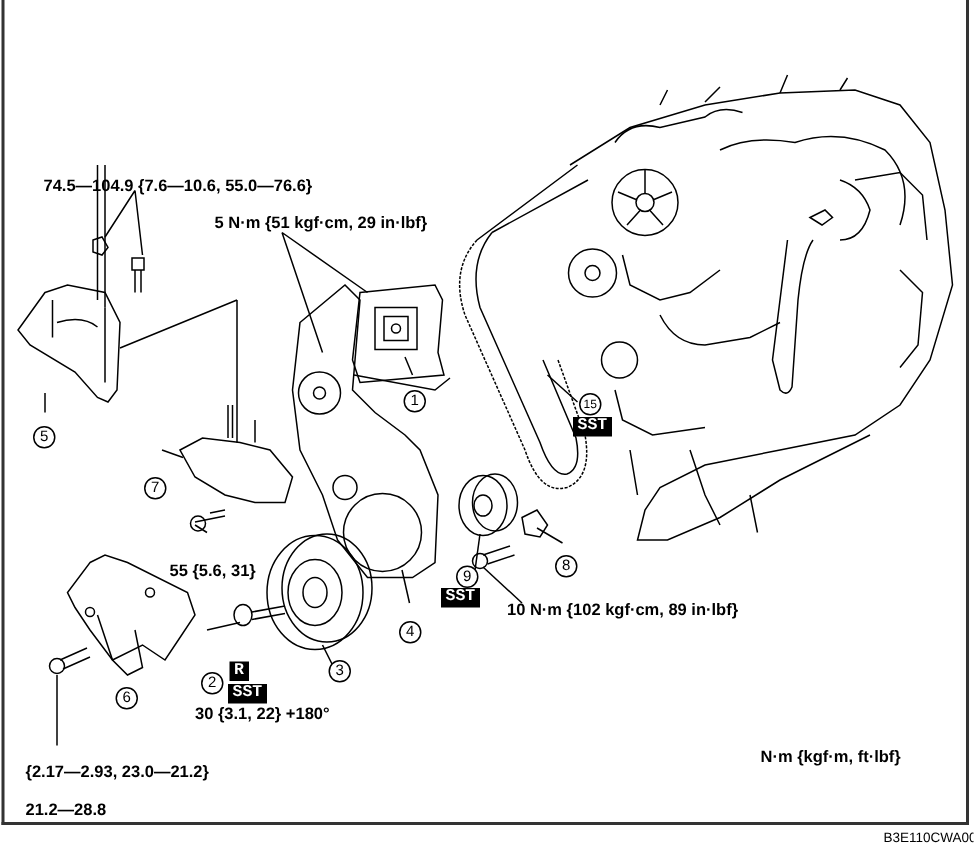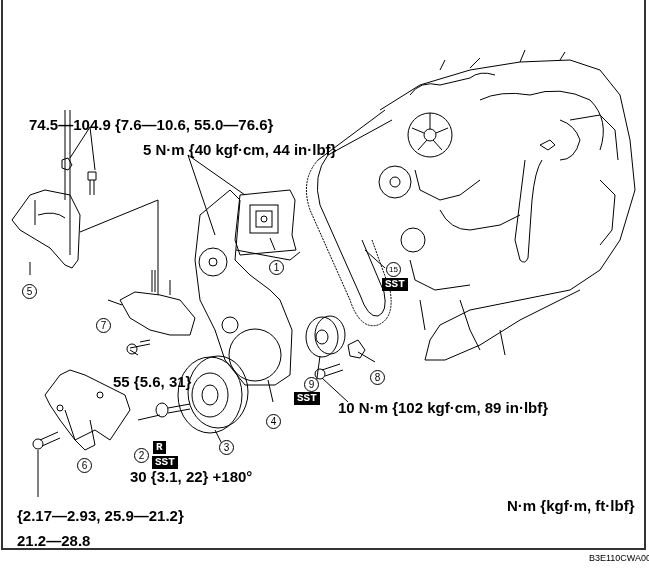--- a/index.html
+++ b/index.html
@@ -1,19 +1,19 @@
 <!DOCTYPE html>
 <html><head>
 <meta charset="utf-8">
 <style>
   html, body { margin:0; padding:0; background:#ffffff; }
   body { width:649px; height:571px; position:relative; overflow:hidden; font-family:"Liberation Sans", sans-serif; color:#000; }
   .frame { position:absolute; left:1px; top:0; width:645px; height:550px; border-left:2px solid #333; border-right:2px solid #333; border-bottom:2px solid #333; box-sizing:border-box; }
   svg.art { position:absolute; left:0; top:0; }
-  .lbl { position:absolute; font-size:15px; font-weight:bold; white-space:nowrap; line-height:11px; }
+  .lbl { position:absolute; font-size:11px; font-weight:bold; white-space:nowrap; line-height:11px; }
   .code { position:absolute; font-size:9px; white-space:nowrap; }
   .callout { position:absolute; width:13px; height:13px; border:1px solid #000; border-radius:50%; font-size:10px; line-height:13px; text-align:center; background:#fff; box-sizing:content-box; }
   .badge { position:absolute; background:#000; color:#fff; font-weight:bold; font-size:11px; line-height:13px; padding:0 3px;font-family:Liberation Mono, monospace; }
 </style>
 </head>
 <body>
 
 <div class="frame"></div>
 
 <svg class="art" width="649" height="571" viewBox="0 0 649 571" fill="none" stroke="#000" stroke-width="1">
@@ -129,26 +129,26 @@
     <path d="M316 385 L320 356"></path>
     <path d="M375 362 L358 352"></path>
     <path d="M385 268 L365 250"></path>
     <path d="M348 402 L322 378"></path>
     <path d="M38 497 L38 450"></path>
     <path d="M158 200 L158 295 M158 200 L80 232"></path>
   </g>
 </svg>
 
 <div class="lbl" style="left:29px;top:119px;">74.5—104.9 {7.6—10.6, 55.0—76.6}</div>
-<div class="lbl" style="left:143px;top:144px;">5 N·m {40 kgf·cm, 44 in·lbf}</div>
+<div class="lbl" style="left:143px;top:144px;">5 N·m {51 kgf·cm, 29 in·lbf}</div>
 <div class="lbl" style="left:113px;top:376px;">55 {5.6, 31}</div>
 <div class="lbl" style="left:338px;top:402px;">10 N·m {102 kgf·cm, 89 in·lbf}</div>
 <div class="lbl" style="left:130px;top:471px;">30 {3.1, 22} +180°</div>
 <div class="lbl" style="left:17px;top:498px;margin-top:37px;">21.2—28.8</div>
-<div class="lbl" style="left:17px;top:510px;">{2.17—2.93, 25.9—21.2}</div>
+<div class="lbl" style="left:17px;top:510px;">{2.17—2.93, 23.0—21.2}</div>
 
 <div class="lbl" style="left:507px;top:500px;">N·m {kgf·m, ft·lbf}</div>
 <div class="code" style="left:589px;top:553px;">B3E110CWA002</div>
 
 <div class="callout" style="left:269px;top:260px;">1</div>
 <div class="callout" style="left:134px;top:448px;">2</div>
 <div class="callout" style="left:219px;top:440px;">3</div>
 <div class="callout" style="left:266px;top:414px;">4</div>
 <div class="callout" style="left:22px;top:284px;">5</div>
 <div class="callout" style="left:77px;top:458px;">6</div>

